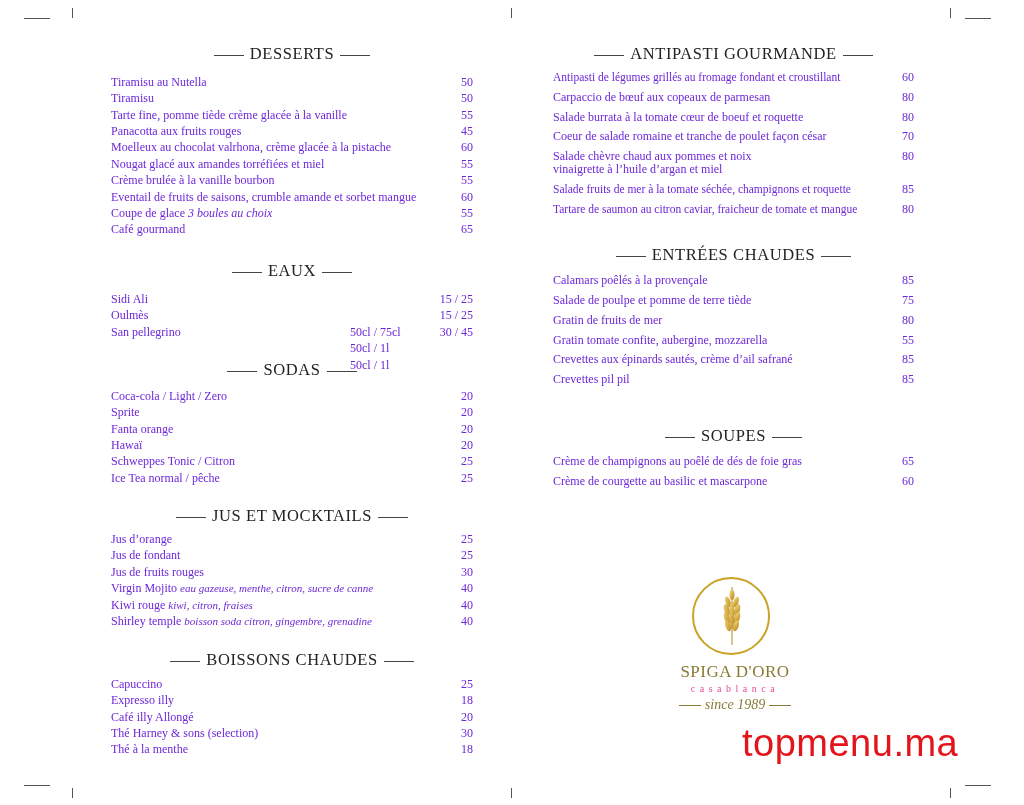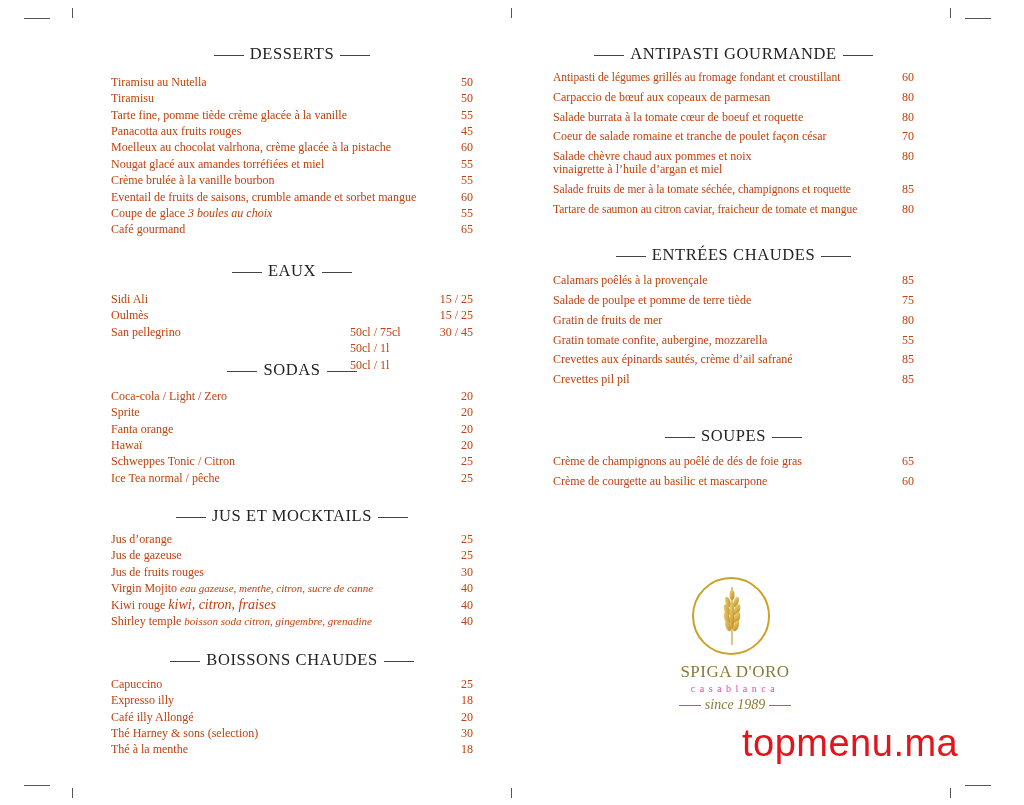--- a/index.html
+++ b/index.html
@@ -5,21 +5,21 @@
   html, body { margin:0; padding:0; background:#ffffff; }
   body { width:1024px; height:805px; position:relative; overflow:hidden;
          font-family:"DejaVu Serif", "Liberation Serif", serif; color:#1c1c1c; }
   .mark { position:absolute; background:#555; }
   .mark.h { height:1px; width:26px; }
   .mark.v { width:1px; height:10px; }
   .col { position:absolute; }
   .section-title { position:absolute; left:0; right:0; text-align:center;
          font-family:"Liberation Serif", serif; font-size:16.5px; letter-spacing:0.6px; color:#222; }
   .section-title .dash { display:inline-block; width:30px; height:1px; background:#444; vertical-align:middle; margin:0 6px; }
-  .row { position:absolute; left:0; right:0; font-family:"Liberation Serif", serif; font-size:12px; line-height:14px; color:#c2410c; }
+  .row { position:absolute; left:0; right:0; font-family:"Liberation Serif", serif; font-size:12px; line-height:14px; color:#6d28d9; }
   .row .name { position:absolute; left:0; white-space:nowrap; }
   .row .name i { font-style:italic; }
   .row .price { position:absolute; right:0; text-align:right; }
   .row .size { position:absolute; left:239px;margin-top:33px; }
   .logo { position:absolute; left:660px; top:575px; width:150px; text-align:center; }
   .logo-ring { position:absolute; left:32px; top:2px; width:78px; height:78px; border-radius:50%;
                border:2.5px solid #c9a227; box-sizing:border-box; }
   .logo-name { position:absolute; left:0; right:0; top:87px; font-family:"Liberation Serif", serif;
                font-size:17px; color:#8a7a35; letter-spacing:0.5px; }
   .logo-city { position:absolute; left:0; right:0; top:108px; font-family:"Liberation Serif", serif;
@@ -138,33 +138,33 @@
     </div>
 
   <div class="section-title" style="top:506px;">
     <span class="dash"></span><span>JUS ET MOCKTAILS</span><span class="dash"></span>
   </div>
   <div class="row" style="top:532px;">
       <span class="name">Jus d’orange</span>
       <span class="price">25</span>
     </div>
   <div class="row" style="top:548px;">
-      <span class="name">Jus de gazeuse</span>
+      <span class="name">Jus de fondant</span>
       <span class="price">25</span>
     </div>
   <div class="row" style="top:565px;">
       <span class="name">Jus de fruits rouges</span>
       <span class="price">30</span>
     </div>
   <div class="row" style="top:581px;">
       <span class="name"><span>Virgin Mojito</span> <i style="font-size:11px">eau gazeuse, menthe, citron, sucre de canne</i></span>
       <span class="price">40</span>
     </div>
   <div class="row" style="top:598px;">
-      <span class="name"><span>Kiwi rouge</span> <i style="font-size:14px">kiwi, citron, fraises</i></span>
+      <span class="name"><span>Kiwi rouge</span> <i style="font-size:11px">kiwi, citron, fraises</i></span>
       <span class="price">40</span>
     </div>
   <div class="row" style="top:614px;">
       <span class="name"><span>Shirley temple</span> <i style="font-size:11px">boisson soda citron, gingembre, grenadine</i></span>
       <span class="price">40</span>
     </div>
 
   <div class="section-title" style="top:650px;">
     <span class="dash"></span><span>BOISSONS CHAUDES</span><span class="dash"></span>
   </div>

